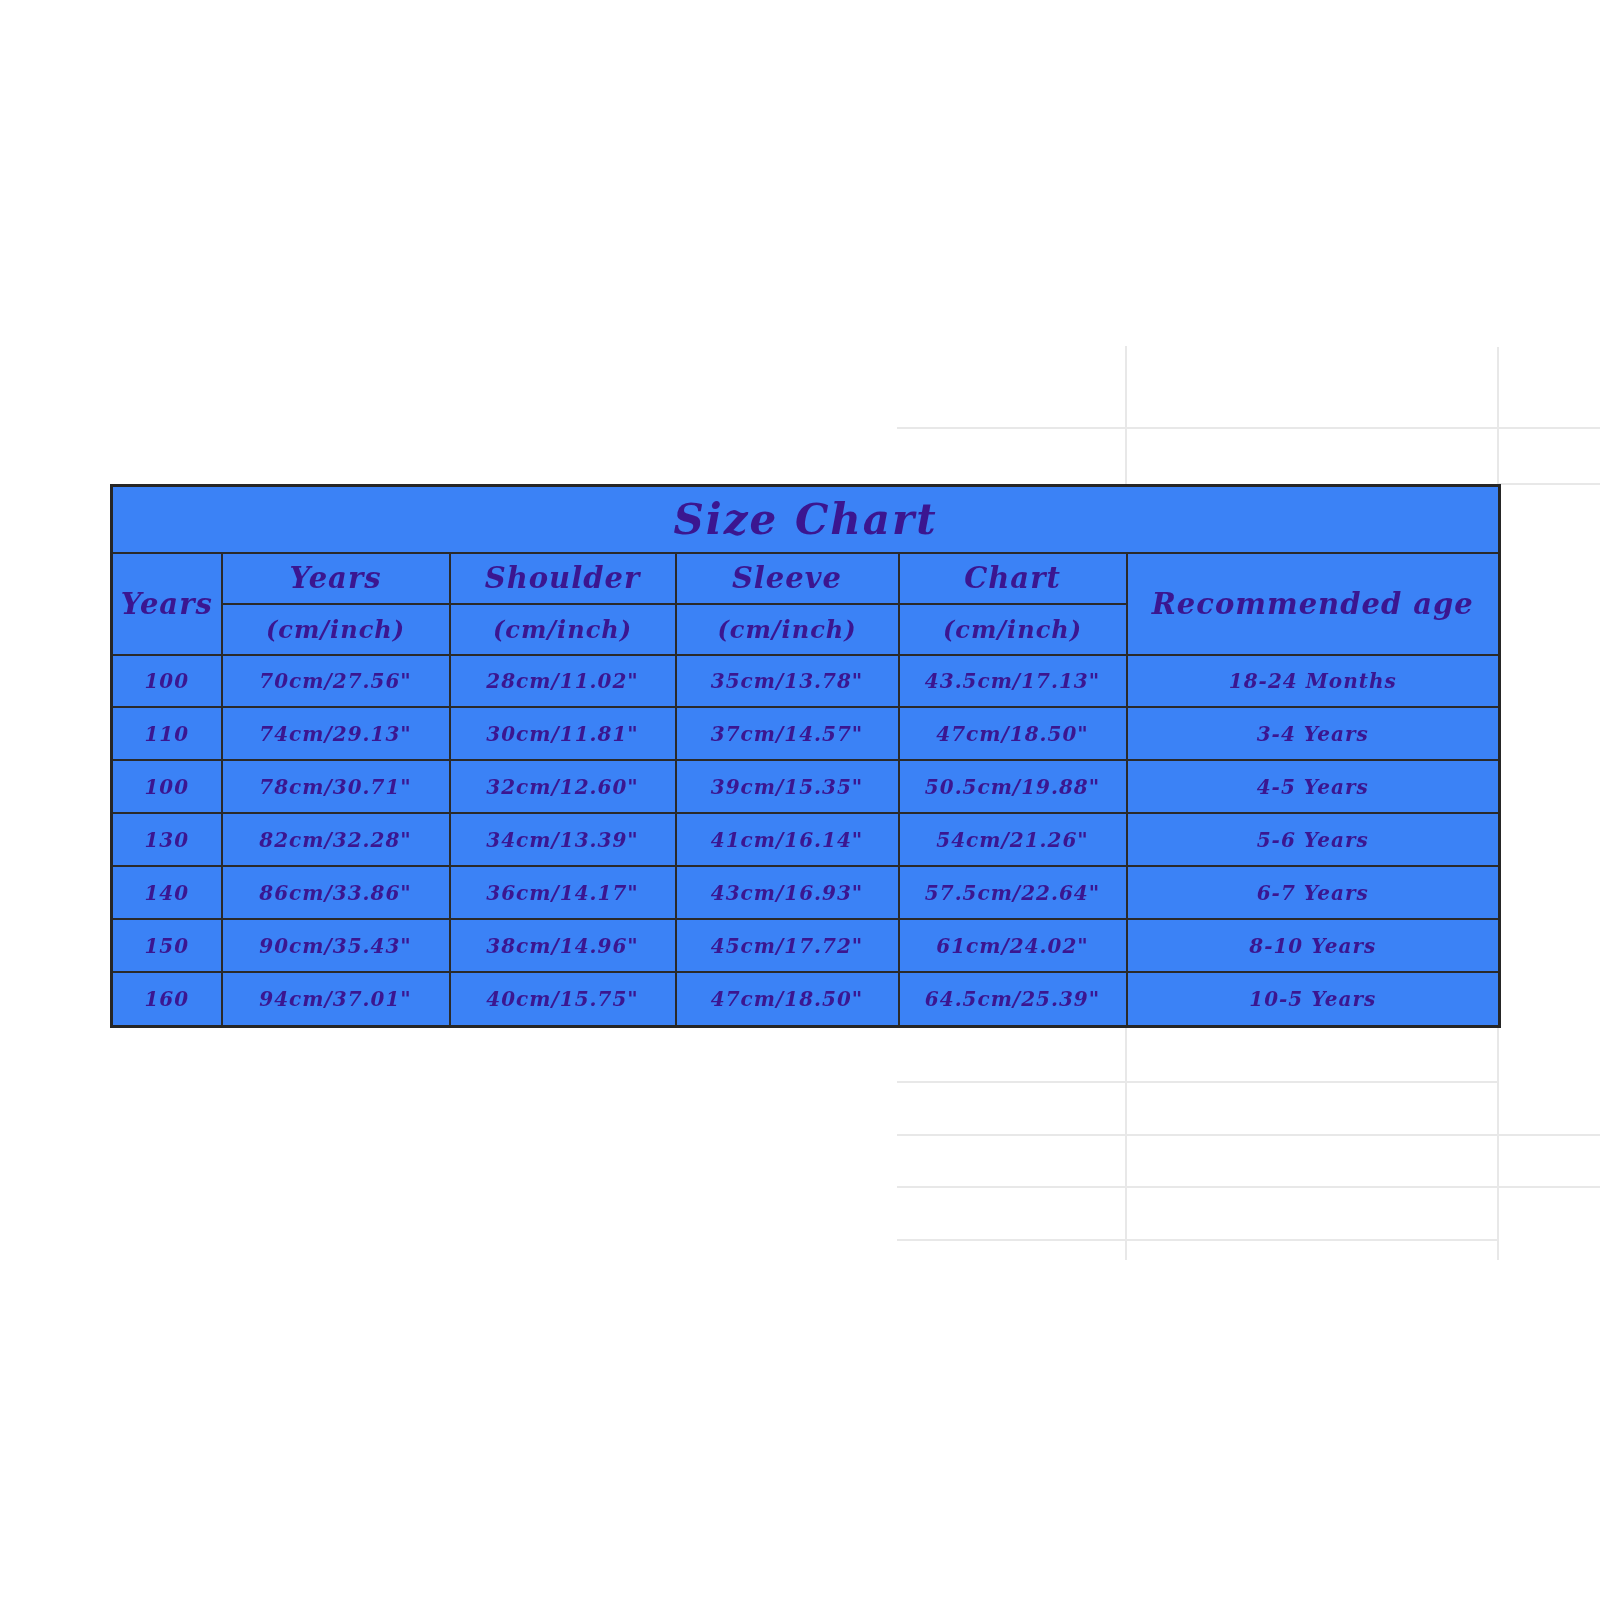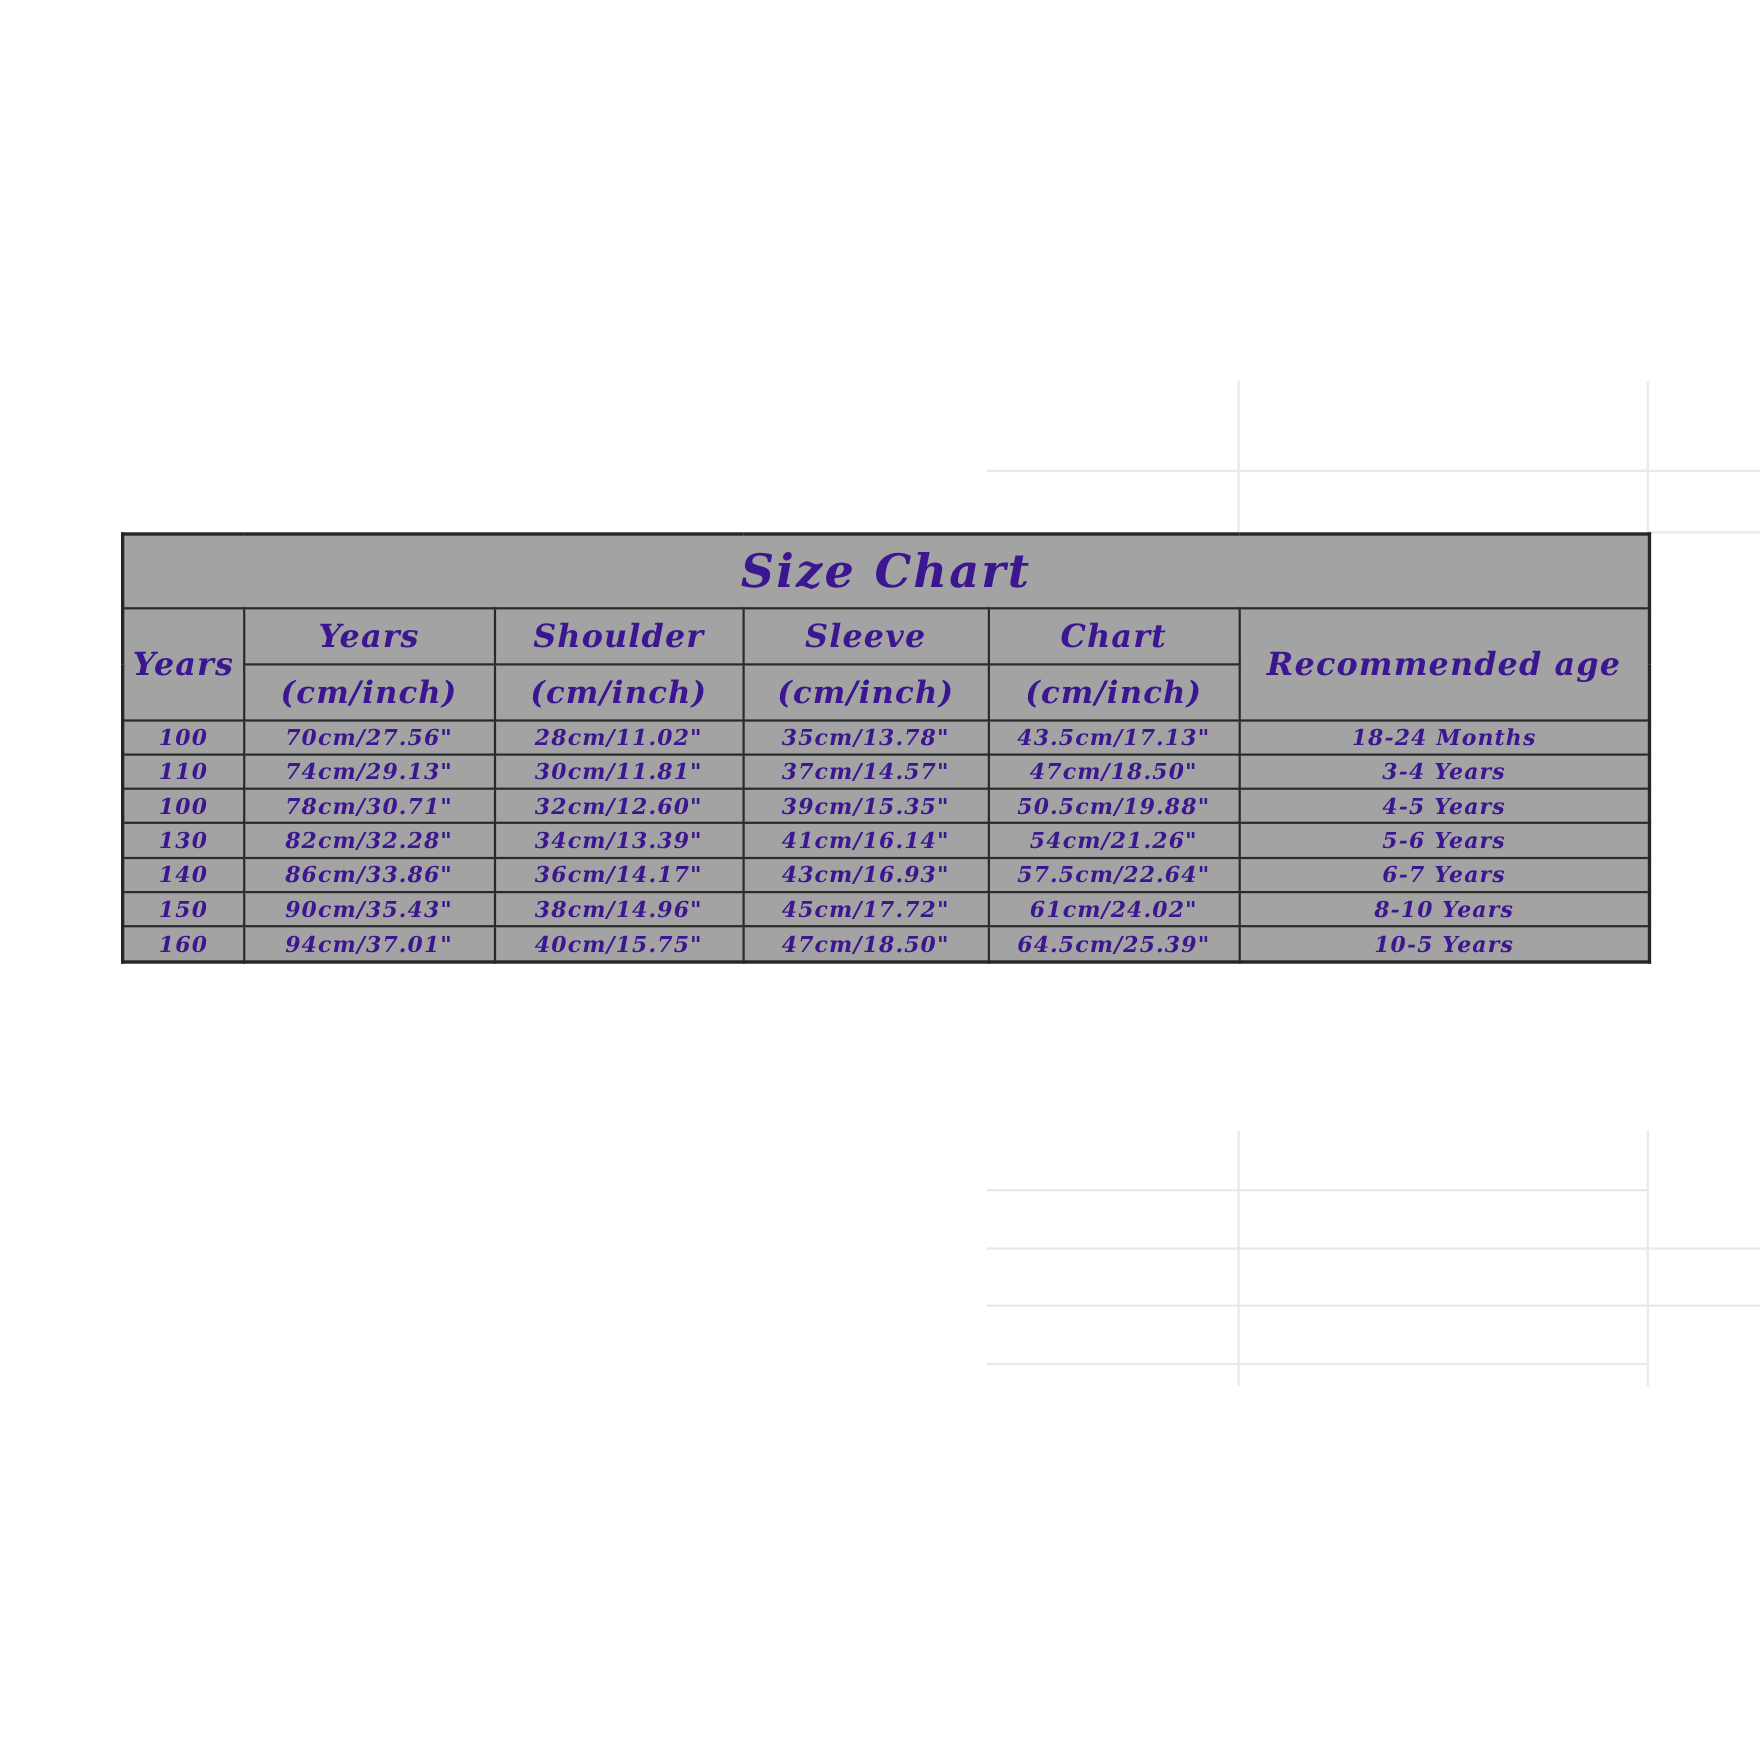--- a/index.html
+++ b/index.html
@@ -28,24 +28,24 @@
   .gl-h-b4       { left: 897px;  top: 1239px; width: 601px; }
   .gl-v-bot-1    { left: 1125px; top: 1028px; height: 232px; }
   .gl-v-bot-2    { left: 1497px; top: 1028px; height: 232px; }
 
   
   table.size-table {
     position: absolute;
     left: 110px;
     top: 484px;
     width: 1388px;
-    height: 392px;
+    height: 544px;
     border-collapse: collapse;
     table-layout: fixed;
-    background: #a3a3a3;
+    background: #3b82f6;
     border: 3px solid #262626;
     color: #3b1690;
     font-style: italic;
     font-weight: 700;
   }
   table.size-table td {
     border: 2px solid #2a2a2a;
     text-align: center;
     vertical-align: middle;
     padding: 0;
@@ -56,21 +56,21 @@
   tr.header-row { height: 51px; }
   td.title-cell {
     font-size: 42px;
     letter-spacing: 2px;
   }
   td.header-cell {
     font-size: 29px;
     letter-spacing: 1px;
   }
   td.unit-cell {
-    font-size: 28px;
+    font-size: 24px;
     letter-spacing: 1px;
   }
   td.data-cell {
     font-size: 20px;
     letter-spacing: 1px;
   }
 </style>
 </head>
 <body>
 

